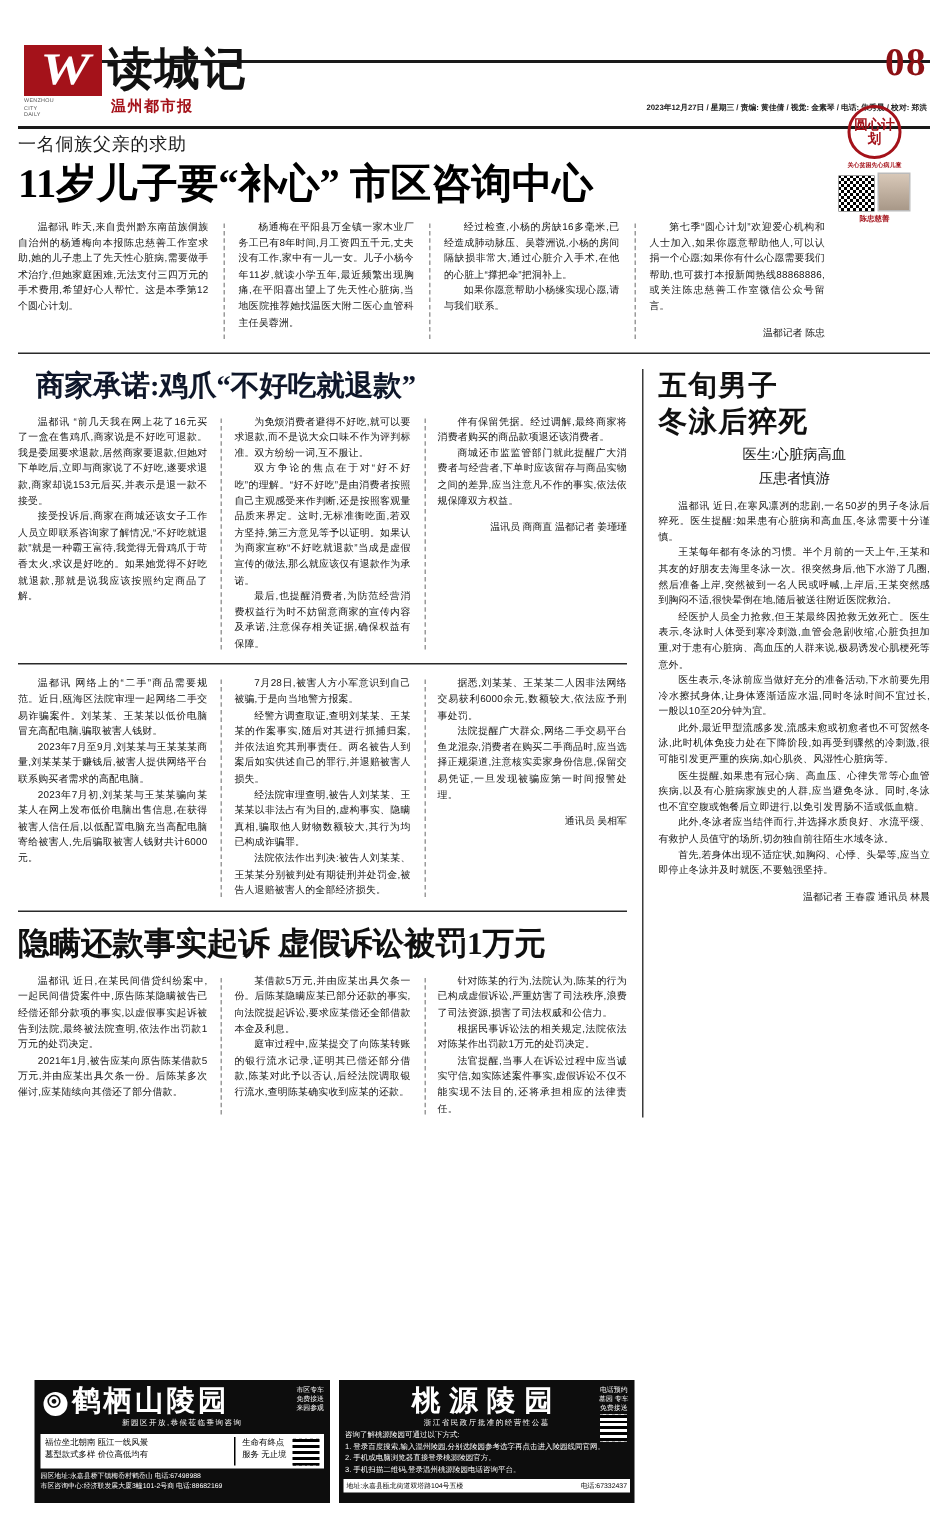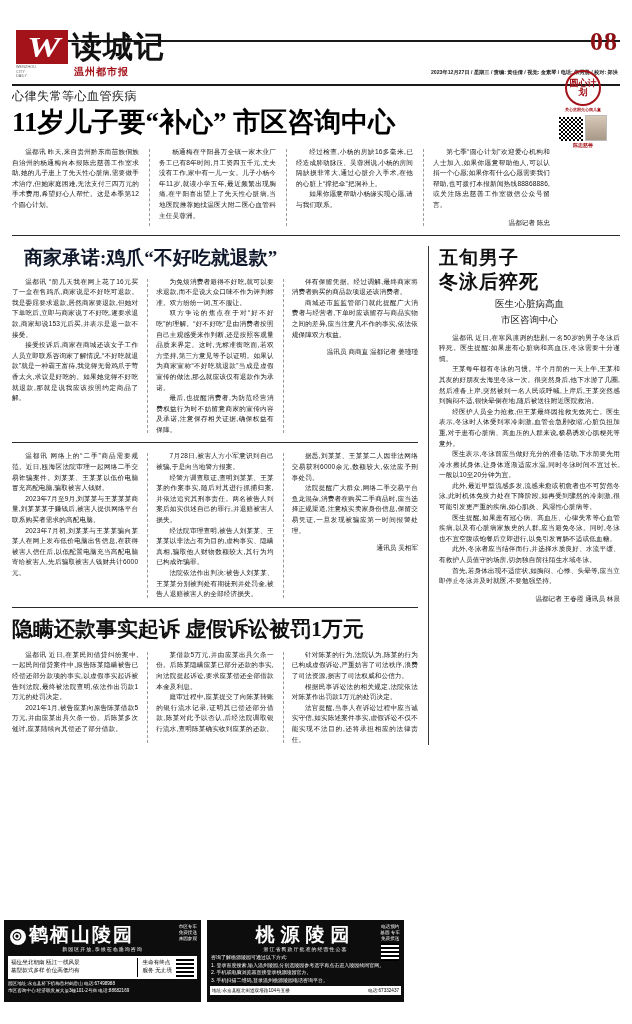--- a/index.html
+++ b/index.html
@@ -134,21 +134,21 @@
   .r-head {
     font-size:19px; line-height:24px; font-weight:bold; 
     font-family:"Liberation Serif",serif; letter-spacing:1px;
   }
   .r-sub { font-size:9.5px; line-height:13px; text-align:center; margin-top:3px;
            font-family:"Liberation Sans",sans-serif; }
   .r-body { margin-top:7px; }
   .r-body .body-p { font-size:6.6px; line-height:10.6px; }
 
   
-  .ads { position:absolute; left:4px; right:12px; bottom:22px; display:flex; gap:6px; }
+  .ads { position:absolute; left:23px; right:12px; bottom:22px; display:flex; gap:6px; }
   .ad { background:#0d0d0d; color:#fff; position:relative; overflow:hidden; }
   .ad-1 { width:197px; height:82px; }
   .ad-2 { width:197px; height:82px; }
   .ad-title {
     font-size:19px; line-height:22px; font-weight:bold; letter-spacing:2px;
     font-family:"Liberation Serif",serif; color:#fff; padding-top:4px; padding-left:6px;
   }
   .ad-title-2 { letter-spacing:6px; text-align:center; padding-left:0; }
   .ad-slogan { font-size:5px; line-height:7px; letter-spacing:1px; text-align:center;
                font-family:"Liberation Sans",sans-serif; }
@@ -208,21 +208,21 @@
         <div class="bi">圆心计划</div>
       </div>
       <div class="badge-txt">关心贫困先心病儿童</div>
       <div class="badge-row">
         <div class="qr"></div>
         <div class="mugshot"></div>
       </div>
       <div class="badge-name">陈忠慈善</div>
     </div>
 
-    <div class="kicker">心律失常等心血管疾病</div>
+    <div class="kicker">一名侗族父亲的求助</div>
     <div class="lead-head">11岁儿子要“补心” 市区咨询中心</div>
 
     <div class="lead-cols">
       <div class="col">
         <p class="body-p">温都讯 昨天,来自贵州黔东南苗族侗族自治州的杨通梅向本报陈忠慈善工作室求助,她的儿子患上了先天性心脏病,需要做手术治疗,但她家庭困难,无法支付三四万元的手术费用,希望好心人帮忙。这是本季第12个圆心计划。</p>
       </div>
       <div class="col">
         <p class="body-p">杨通梅在平阳县万全镇一家木业厂务工已有8年时间,月工资四五千元,丈夫没有工作,家中有一儿一女。儿子小杨今年11岁,就读小学五年,最近频繁出现胸痛,在平阳喜出望上了先天性心脏病,当地医院推荐她找温医大附二医心血管科主任吴蓉洲。</p>
       </div>
       <div class="col">
@@ -306,21 +306,21 @@
         </div>
       </div>
 
     </div>
 
     <div class="right-zone">
       <div>
         <div class="r-head">五旬男子</div>
         <div class="r-head">冬泳后猝死</div>
         <div class="r-sub">医生:心脏病高血</div>
-        <div class="r-sub">市区咨询中心</div>
+        <div class="r-sub">压患者慎游</div>
         <div class="r-body">
           <p class="body-p">温都讯 近日,在寒风凛冽的悲剧,一名50岁的男子冬泳后猝死。医生提醒:如果患有心脏病和高血压,冬泳需要十分谨慎。</p>
           <p class="body-p">王某每年都有冬泳的习惯。半个月前的一天上午,王某和其友的好朋友去海里冬泳一次。很突然身后,他下水游了几圈,然后准备上岸,突然被到一名人民或呼喊,上岸后,王某突然感到胸闷不适,很快晕倒在地,随后被送往附近医院救治。</p>
           <p class="body-p">经医护人员全力抢救,但王某最终因抢救无效死亡。医生表示,冬泳时人体受到寒冷刺激,血管会急剧收缩,心脏负担加重,对于患有心脏病、高血压的人群来说,极易诱发心肌梗死等意外。</p>
           <p class="body-p">医生表示,冬泳前应当做好充分的准备活动,下水前要先用冷水擦拭身体,让身体逐渐适应水温,同时冬泳时间不宜过长,一般以10至20分钟为宜。</p>
           <p class="body-p">此外,最近甲型流感多发,流感未愈或初愈者也不可贸然冬泳,此时机体免疫力处在下降阶段,如再受到骤然的冷刺激,很可能引发更严重的疾病,如心肌炎、风湿性心脏病等。</p>
           <p class="body-p">医生提醒,如果患有冠心病、高血压、心律失常等心血管疾病,以及有心脏病家族史的人群,应当避免冬泳。同时,冬泳也不宜空腹或饱餐后立即进行,以免引发胃肠不适或低血糖。</p>
           <p class="body-p">此外,冬泳者应当结伴而行,并选择水质良好、水流平缓、有救护人员值守的场所,切勿独自前往陌生水域冬泳。</p>
           <p class="body-p">首先,若身体出现不适症状,如胸闷、心悸、头晕等,应当立即停止冬泳并及时就医,不要勉强坚持。</p>
           <div class="byline">温都记者 王春霞 通讯员 林晨</div>

